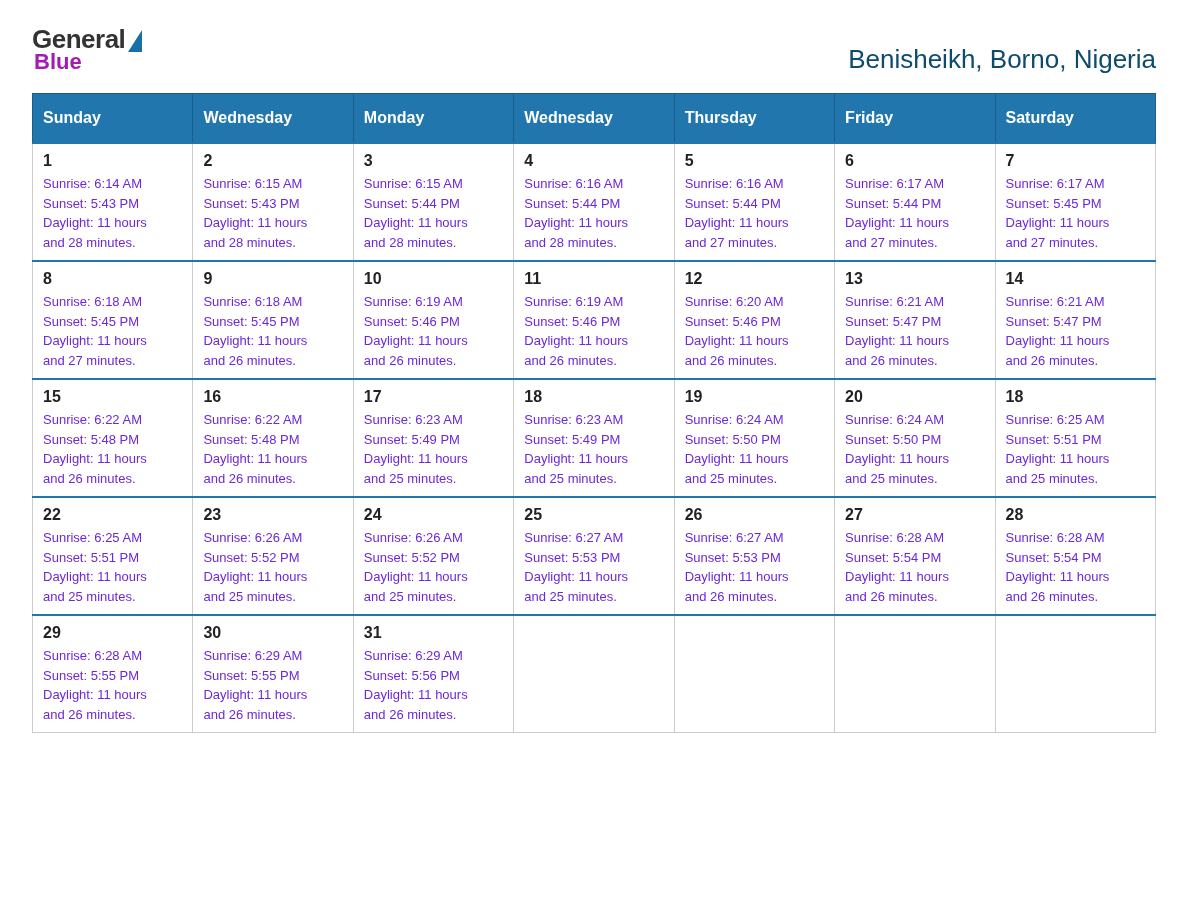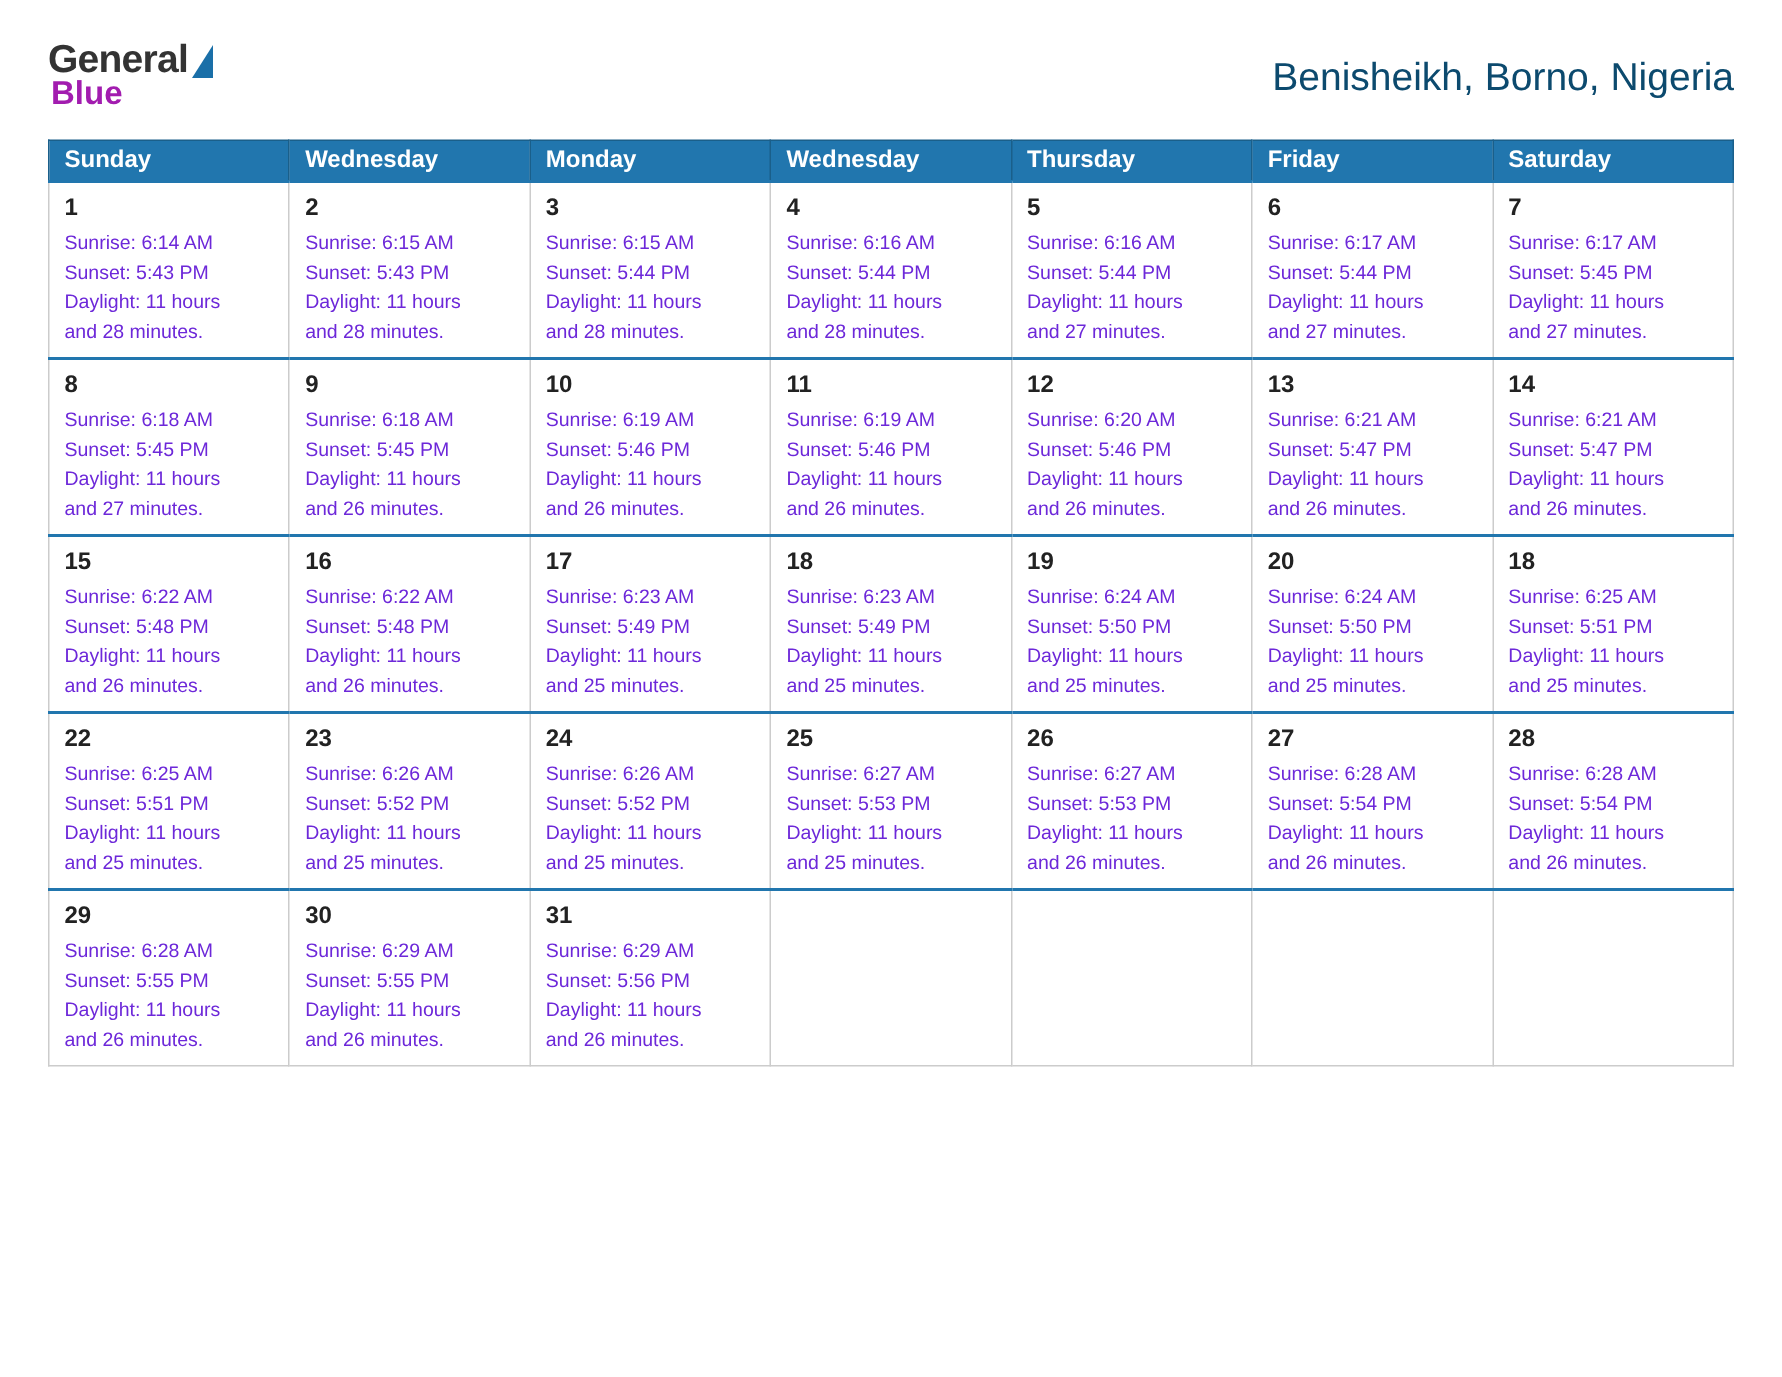--- a/index.html
+++ b/index.html
@@ -6,21 +6,21 @@
     body {
       font-family: Arial, sans-serif;
       background: #fff;
       padding: 24px 32px;
       width: 1188px;
       min-height: 918px;
     }
     .header {
       display: flex;
       justify-content: space-between;
-      align-items: center;
+      align-items: flex-end;
       margin-bottom: 18px;
     }
     .logo {
       display: flex;
       flex-direction: column;
       align-items: flex-start;
     }
     .logo-top {
       display: flex;
       align-items: center;
@@ -63,21 +63,21 @@
     table {
       width: 100%;
       border-collapse: collapse;
       table-layout: fixed;
     }
     thead th {
       background-color: #2176ae;
       color: #fff;
       font-size: 16px;
       font-weight: bold;
-      padding: 4px 10px;
+      padding: 15px 10px;
       text-align: left;
       border: 1px solid #1a5f8a;
     }
     tbody td {
       vertical-align: top;
       padding: 8px 10px;
       font-size: 13.5px;
       color: #222;
       border: 1px solid #ccc;
       height: 110px;

